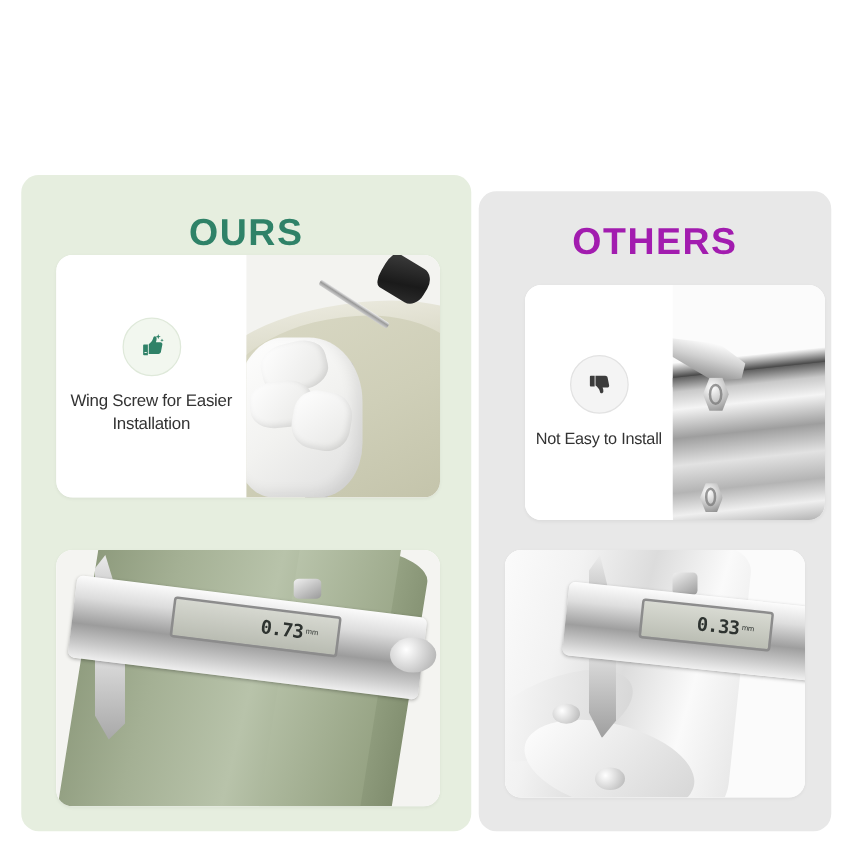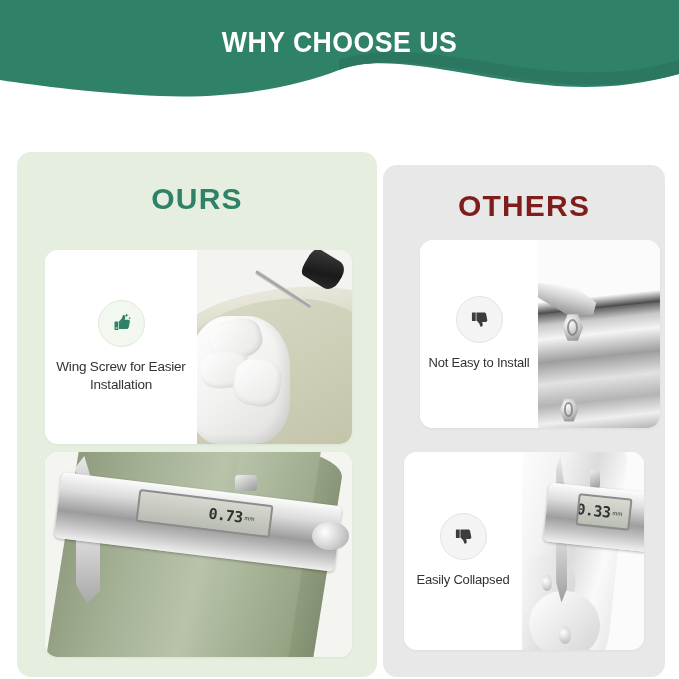--- a/index.html
+++ b/index.html
@@ -18,43 +18,43 @@
     position: absolute; top: 26px; left: 0; width: 679px;
     text-align: center;
     font-size: 29px; font-weight: bold; letter-spacing: 0.5px;
     color: #ffffff;
     font-family: "Liberation Sans", sans-serif;
     transform: scaleX(0.92); transform-origin: center;
     white-space: nowrap;
   }
 
   
-  .columns { position: absolute; top: 0; left: 0; width: 679px; height: 518px; margin-top: 12px; }
+  .columns { position: absolute; top: 0; left: 0; width: 679px; height: 518px; }
 
   .panel { position: absolute; border-radius: 14px; }
   .panel-ours   { left: 17px;  top: 140px; width: 360px; height: 525px; background: #e6eedf; }
   .panel-others { left: 383px; top: 153px; width: 282px; height: 512px; background: #e8e8e8; }
 
   .col-title {
     position: absolute; width: 100%; text-align: center;
     font-size: 30px; font-weight: bold; letter-spacing: 1.2px;
   }
   .col-title-ours   { top: 30px; color: #2f8268; }
-  .col-title-others { top: 24px; color: #7f1d1d; }
+  .col-title-others { top: 24px; color: #a21caf; }
 
   
   .card {
     position: absolute;
     background: #ffffff;
     border-radius: 13px;
     overflow: hidden;
     display: flex;
     box-shadow: 0 1px 3px rgba(0,0,0,0.05);
   }
-  .card-ours-1 { left: 45px;  top: 238px; width: 307px; height: 194px; }
+  .card-ours-1 { left: 45px;  top: 204px; width: 307px; height: 194px; }
   .card-ours-2 { left: 45px;  top: 440px; width: 307px; height: 205px; }
   .card-oth-1  { left: 420px; top: 228px; width: 240px; height: 188px; }
   .card-oth-2  { left: 404px; top: 440px; width: 240px; height: 198px; }
 
   .card-text {
     display: flex; flex-direction: column;
     align-items: center; justify-content: center;
     text-align: center;
     flex: 0 0 auto;
     padding: 4px 6px;
@@ -259,29 +259,20 @@
     border-radius: 50%;
   }
   .ph-cal-oth .st1 { left: 16%; top: 62%; width: 9%; height: 8%; }
   .ph-cal-oth .st2 { left: 30%; top: 88%; width: 10%; height: 9%; }
 </style>
 </head>
 <body>
 
 <div class="page">
 
-  <div class="banner">
-    <svg class="banner-svg" width="679" height="104" viewBox="0 0 679 104">
-      <path d="M0,0 H679 V74 C600,96 540,86 470,74 C410,64 370,58 339,70
-               C300,85 240,99 160,96 C95,93 40,86 0,80 Z" fill="#2f8268"></path>
-      <path d="M339,70 C380,56 430,64 500,76 C560,86 620,90 679,74 V60
-               C620,78 560,74 500,64 C430,52 380,46 339,60 Z" fill="#2a7560" opacity="0.85"></path>
-    </svg>
-    <div class="banner-title">WHY CHOOSE US</div>
-  </div>
 
   <div class="columns">
 
     <div class="panel panel-ours">
       <div class="col-title col-title-ours">OURS</div>
     </div>
 
     <div class="card card-ours-1">
       <div class="card-text">
         <div class="badge badge-ours">
@@ -351,31 +342,20 @@
         <div class="steel"></div>
         <div class="wrench"></div>
         <div class="hex hex1"></div>
         <div class="hex-in hi1"></div>
         <div class="hex hex2"></div>
         <div class="hex-in hi2"></div>
       </div>
     </div>
 
     <div class="card card-oth-2">
-      <div class="card-text">
-        <div class="badge badge-others">
-          <svg width="26" height="26" viewBox="0 0 26 26">
-            <path d="M6.6,5.6 h3.1 v8.5 h-3.1 a0.7,0.7 0 0 1 -0.7,-0.7 v-7.1 a0.7,0.7 0 0 1 0.7,-0.7 z" fill="#3c3c3c"></path>
-            <path d="M10.4,5.6 h7.8 c0.9,0 1.7,0.6 1.9,1.5 l1.2,6 c0.2,1 -0.6,1.9 -1.6,1.9
-                     h-3.6 c0.4,1 0.7,2.1 0.6,3.2 c-0.1,0.9 -0.9,1.6 -1.8,1.4
-                     c-0.8,-0.2 -0.9,-1.1 -1.1,-1.9 c-0.5,-1.7 -1.9,-3.2 -3.4,-4.3 z" fill="#3c3c3c"></path>
-          </svg>
-        </div>
-        <div class="feat-label">Easily Collapsed</div>
-      </div>
       <div class="card-photo ph-cal-oth">
         <div class="white-sheet"></div>
         <div class="fold fd1"></div>
         <div class="fold fd2"></div>
         <div class="stud st1"></div>
         <div class="stud st2"></div>
         <div class="jaw-u"></div>
         <div class="jaw-l"></div>
         <div class="screw-top"></div>
         <div class="body"></div>

